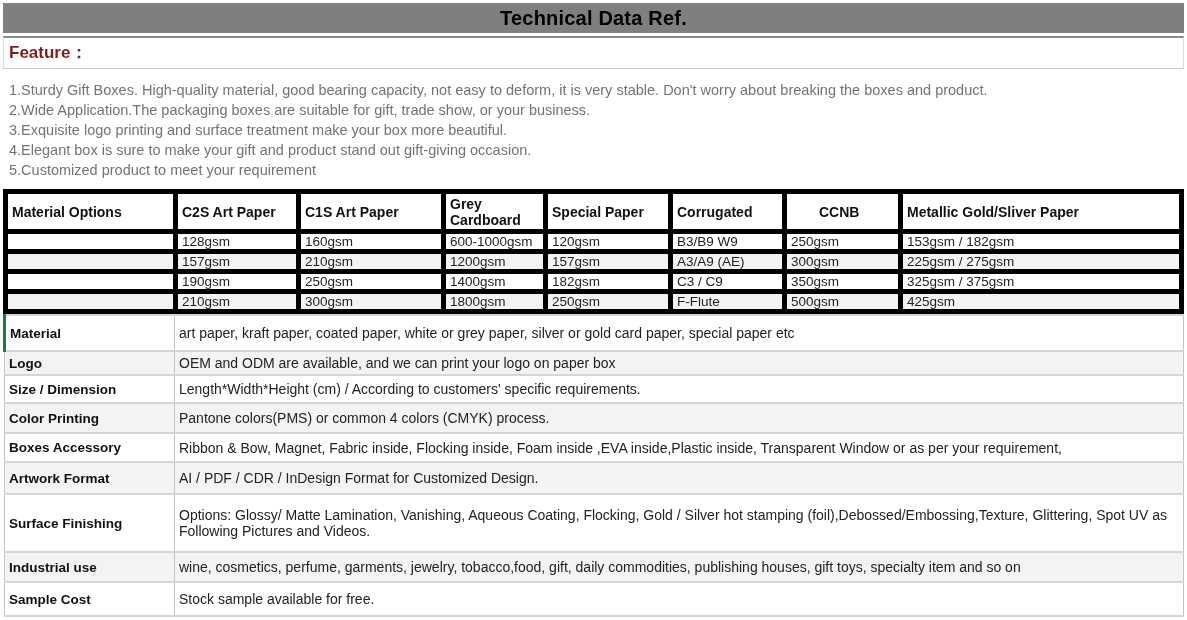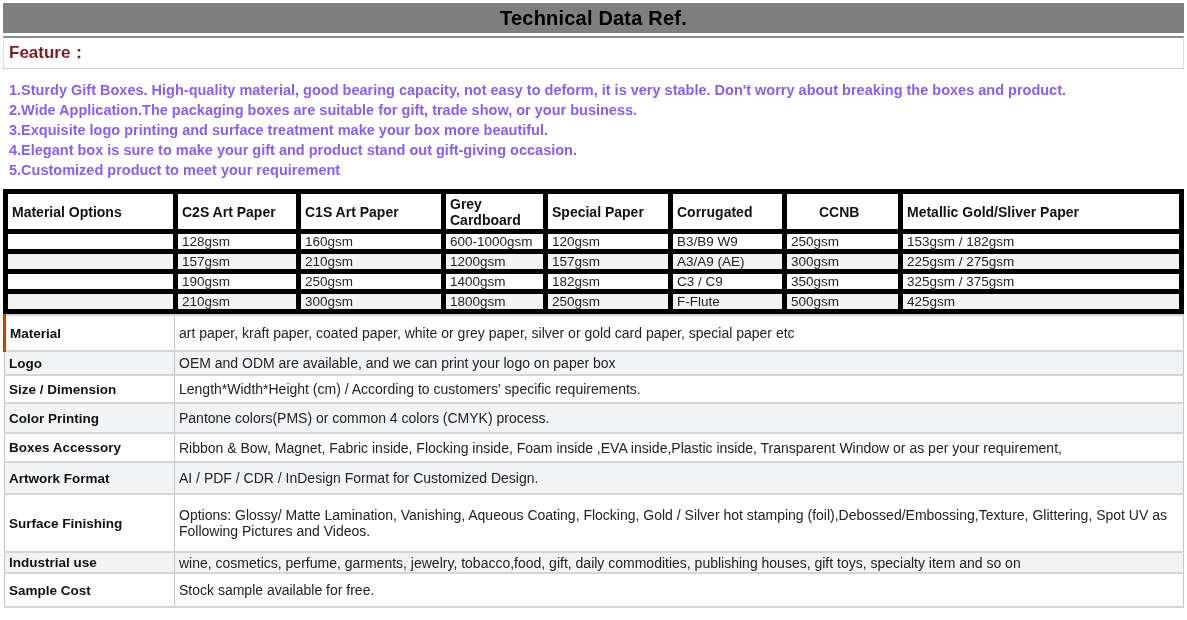--- a/index.html
+++ b/index.html
@@ -37,22 +37,21 @@
   .feature-heading {
     font-size: 17px;
     font-weight: bold;
     color: #7f1d1d;
   }
 
   
   .feature-list {
     padding: 11px 5px 9px 6px;
     font-size: 14.5px;
-    color: #8b5cf6;
-    font-weight: bold;
+    color: #737373;
   }
   .feature-item { line-height: 20px; white-space: nowrap; }
 
   
   table { border-collapse: collapse; width: 100%; table-layout: fixed; }
   td, th {
     border: 5px solid #000000;
     padding: 1px 4px;
     font-size: 13.5px;
     text-align: left;
@@ -81,23 +80,23 @@
     width: 170px; font-weight: bold; color: #111; font-size: 13.5px;
   }
   .spec-table .value-cell { font-size: 14px; }
   .spec-table tr.r-material   { height: 36px; }
   .spec-table tr.r-logo       { height: 24px; }
   .spec-table tr.r-size       { height: 28px; }
   .spec-table tr.r-color      { height: 30px; border-radius: 12px; }
   .spec-table tr.r-accessory  { height: 29px; }
   .spec-table tr.r-artwork    { height: 32px; }
   .spec-table tr.r-surface    { height: 58px; margin-top: 40px; }
-  .spec-table tr.r-industrial { height: 21px; }
+  .spec-table tr.r-industrial { height: 30px; }
   .spec-table tr.r-sample     { height: 34px; }
-  .spec-table tr.r-material .label-cell { border-left: 3px solid #c2410c; }
+  .spec-table tr.r-material .label-cell { border-left: 3px solid #15803d; }
 </style>
 </head>
 <body>
 
 <div class="page">
 
   <div class="title-bar">
     <span class="title-text">Technical Data Ref.</span>
   </div>
 

